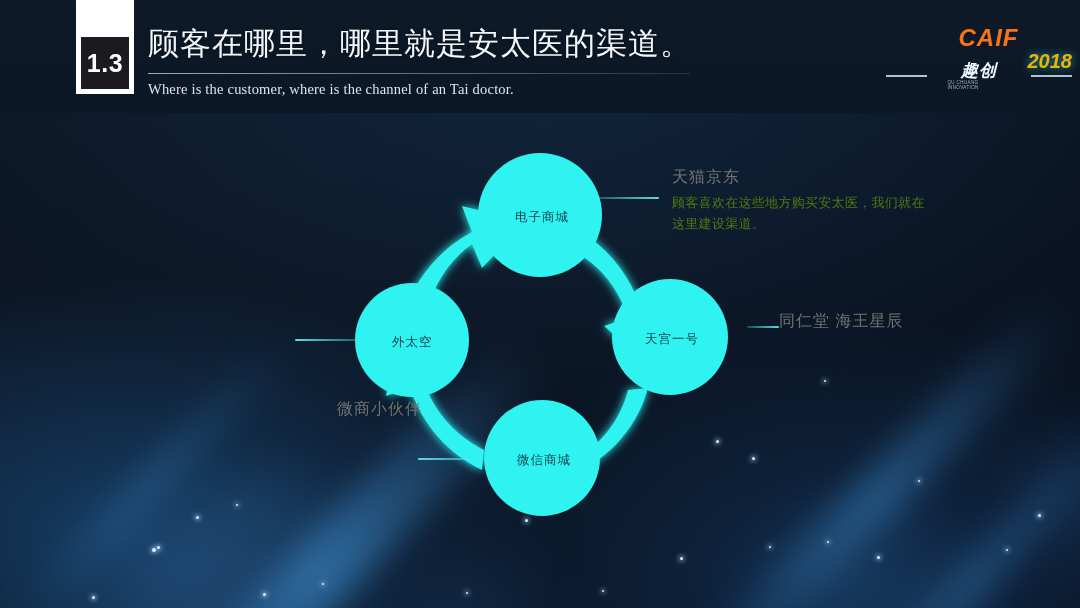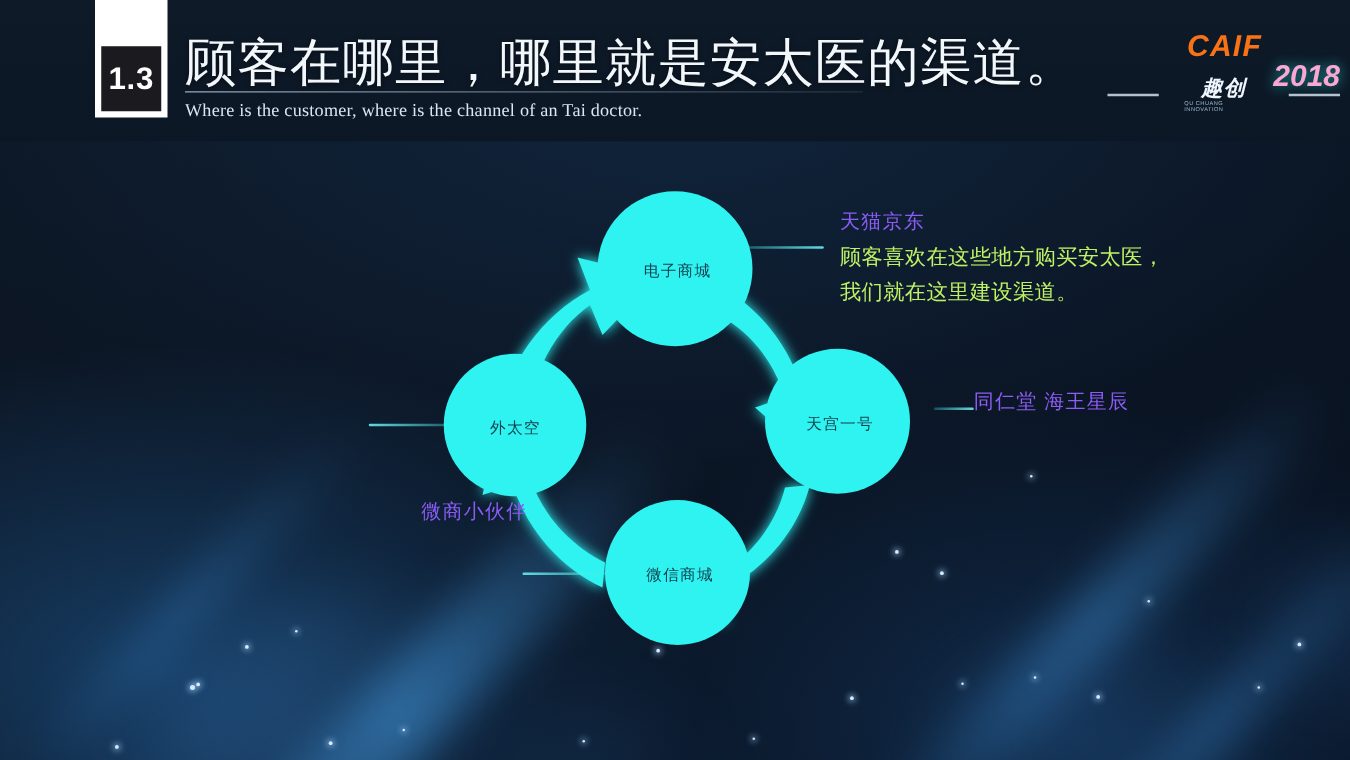--- a/index.html
+++ b/index.html
@@ -44,21 +44,21 @@
   .num-bar{
     position:absolute;left:76px;top:0;width:58px;height:94px;background:#ffffff;
   }
   .num-box{
     position:absolute;left:81px;top:37px;width:48px;height:52px;background:#1b1b1f;
     display:flex;align-items:center;justify-content:center;
     color:#ffffff;font-size:25px;font-weight:bold;letter-spacing:.5px;
   }
   .title-zh{
     position:absolute;left:148px;top:23px;
-    font-size:41px;color:#f2f7fc;letter-spacing:1px;font-weight:500;
+    font-size:31px;color:#f2f7fc;letter-spacing:1px;font-weight:500;
     text-shadow:0 1px 4px rgba(0,0,0,.5);
     white-space:nowrap;
   }
   .title-rule{
     position:absolute;left:148px;top:73px;width:542px;height:1px;
     background:linear-gradient(90deg,rgba(200,220,240,.75),rgba(200,220,240,.12));
   }
   .title-en{
     position:absolute;left:148px;top:81px;
     font-size:14.5px;color:#dbe6f1;letter-spacing:.2px;white-space:nowrap;
@@ -69,21 +69,21 @@
   .logo{position:absolute;right:28px;top:18px;width:186px;height:74px;}
   .logo-main{
     position:absolute;left:0;top:0;width:186px;height:40px;
     display:flex;align-items:center;justify-content:flex-end;gap:9px;
   }
   .logo-caif{
     font-size:24px;font-weight:bold;font-style:italic;color:#f97316;
     letter-spacing:1px;font-family:"Liberation Sans",sans-serif;
   }
   .logo-year{
-    font-size:24px;font-weight:bold;font-style:italic;color:#f9a8d4;
+    font-size:20px;font-weight:bold;font-style:italic;color:#eab308;
     letter-spacing:0px;font-family:"Liberation Sans",sans-serif;
     text-shadow:0 0 10px rgba(47,243,241,.6);
     margin-top:47px;
   }
   .logo-sub{
     position:absolute;left:0;top:43px;width:186px;height:30px;
     display:flex;align-items:center;justify-content:center;gap:20px;
   }
   .logo-dash{width:42px;height:2px;background:rgba(222,236,250,.8);}
   .logo-cn{
@@ -95,25 +95,25 @@
   
   .diagram{position:absolute;left:330px;top:140px;width:420px;height:400px;}
   .node-label{
     position:absolute;color:#10424f;font-size:12.5px;letter-spacing:1px;
     white-space:nowrap;font-weight:500;
   }
 
   
   .callout{position:absolute;}
   .callout .c-title{
-    font-size:16px;color:#8b5cf6;letter-spacing:1px;margin-bottom:4px;
+    font-size:16px;color:#737373;letter-spacing:1px;margin-bottom:4px;
     white-space:nowrap;
   }
   .callout .c-body{
-    font-size:17px;color:#bef264;line-height:1.62;letter-spacing:.3px;
+    font-size:13px;color:#4d7c0f;line-height:1.62;letter-spacing:.3px;
   }
   .callout.right .c-title,.callout.right .c-body{text-align:left;}
   .callout.left .c-title,.callout.left .c-body{text-align:right;}
   .conn{
     position:absolute;height:2px;
     background:linear-gradient(90deg,rgba(47,243,241,.25),rgba(102,229,232,.95));
     border-radius:2px;
   }
   .conn.rev{background:linear-gradient(90deg,rgba(102,229,232,.95),rgba(47,243,241,.25));}
 

